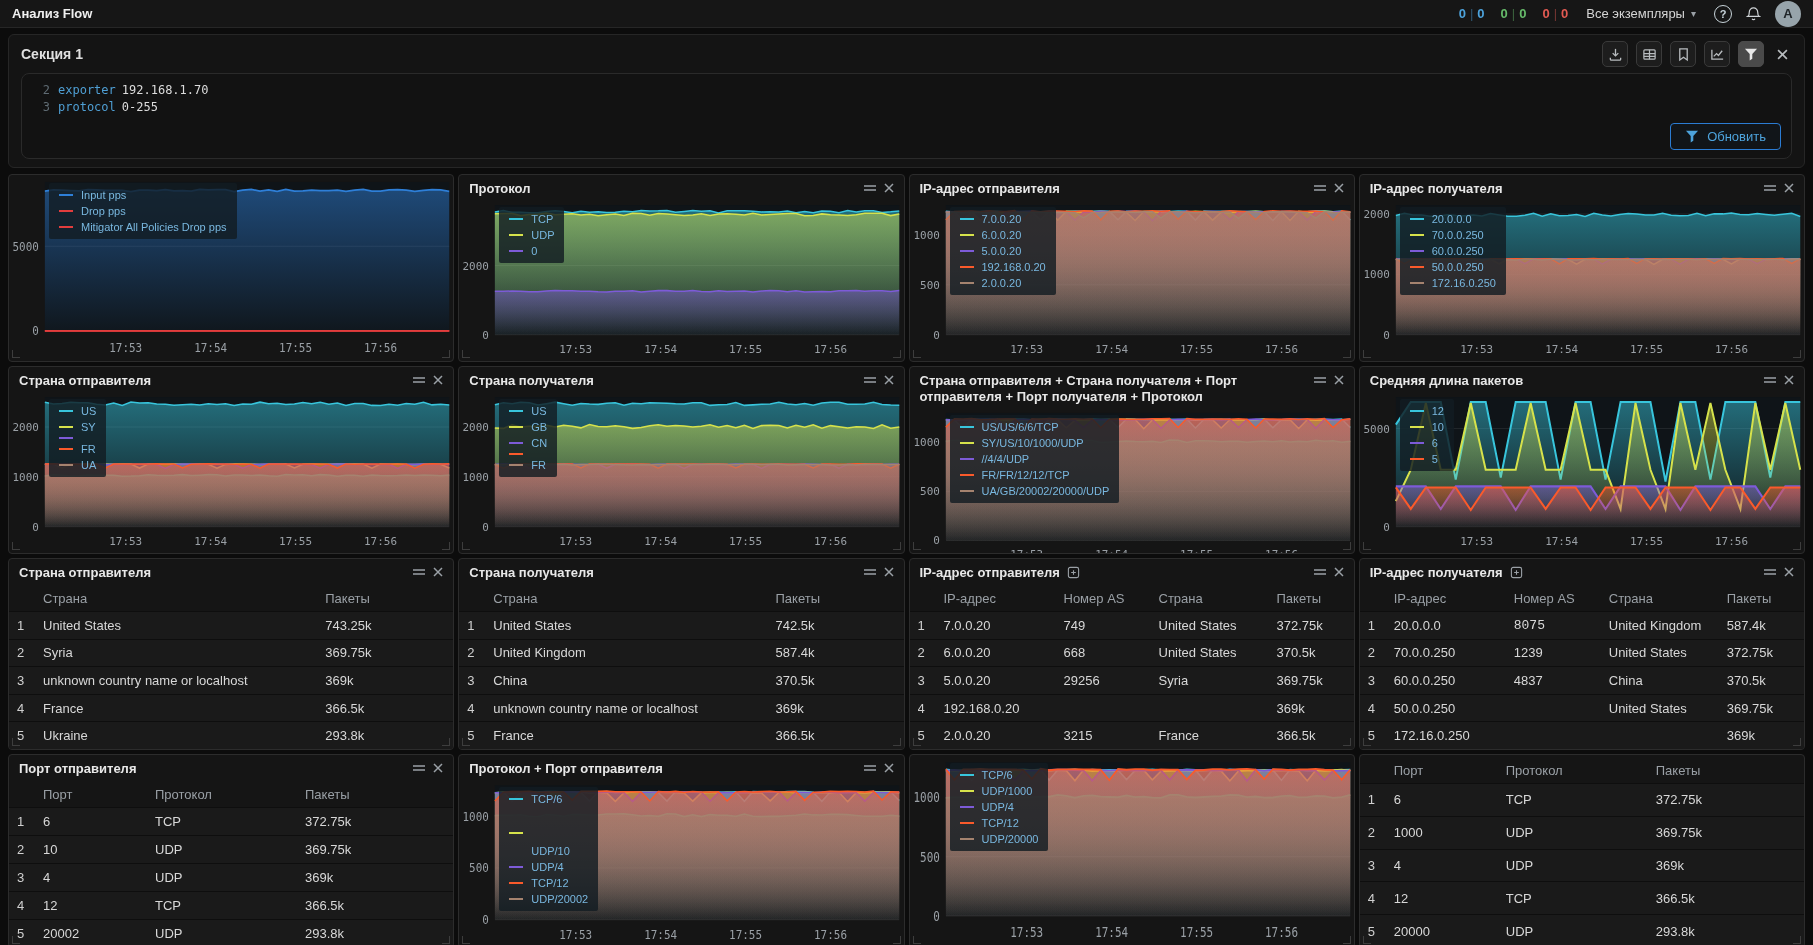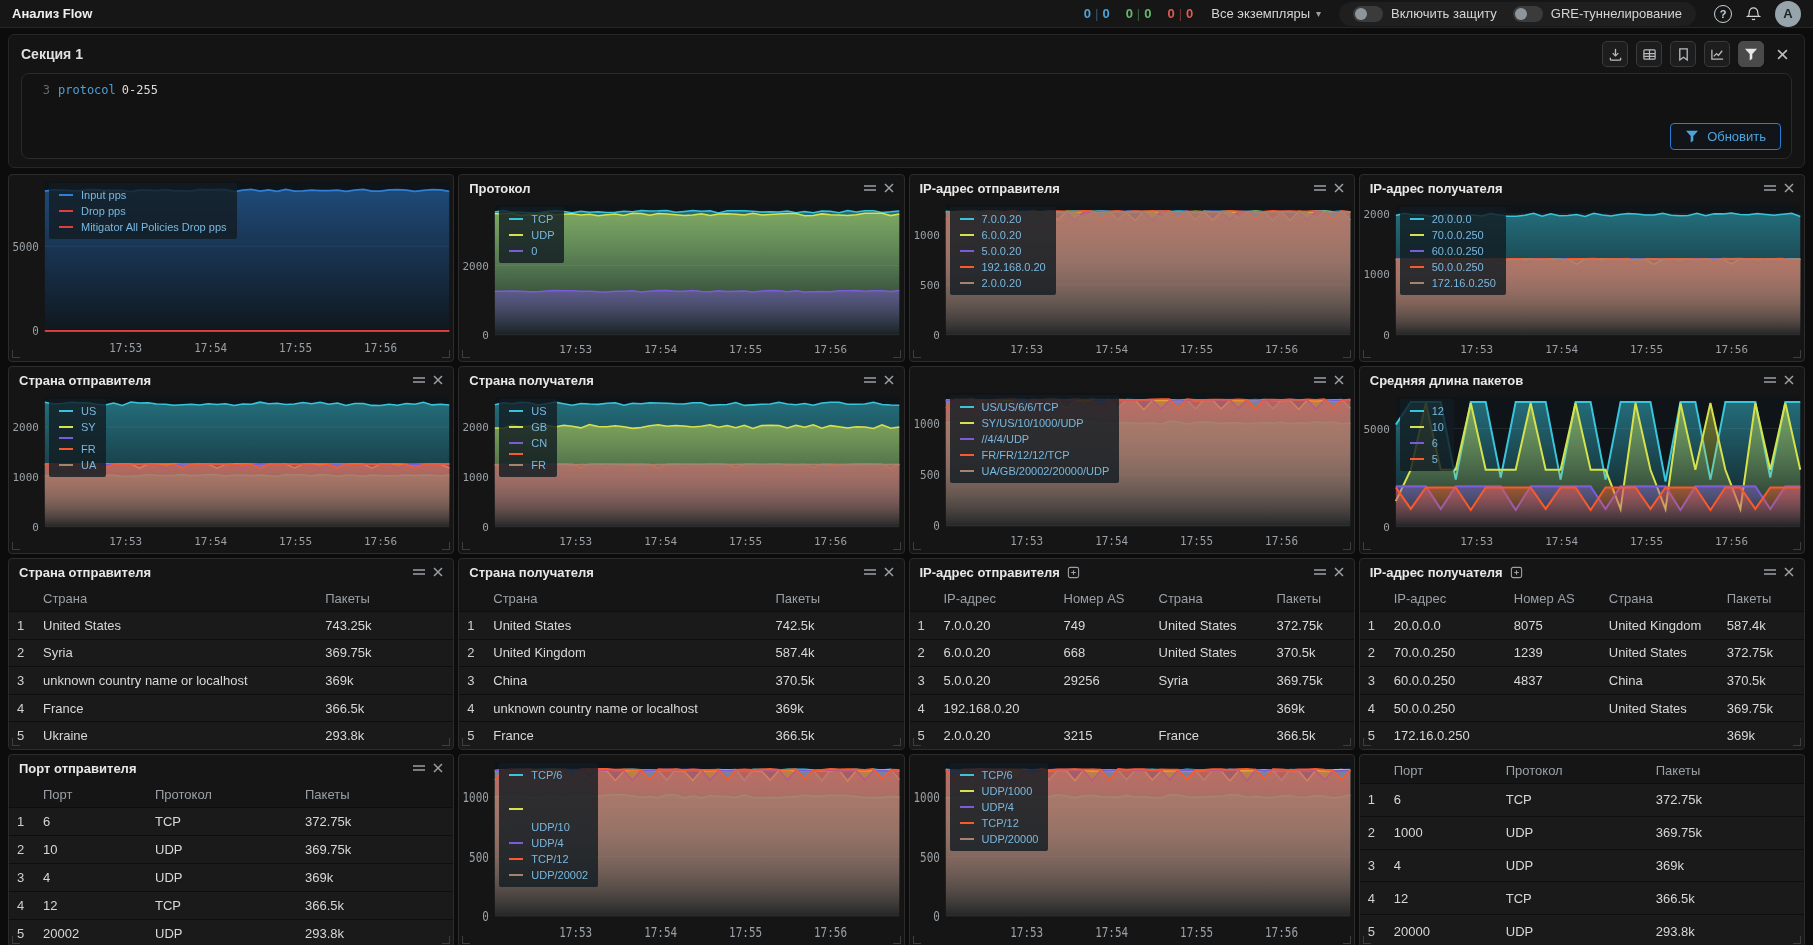--- a/index.html
+++ b/index.html
@@ -101,34 +101,20 @@
         <span class="counter-group">
           <span class="counter-num" style="color: rgb(226, 90, 82);">0</span>
           <span class="counter-sep" style="color: rgb(226, 90, 82);">|</span>
           <span class="counter-num" style="color: rgb(226, 90, 82);">0</span>
         </span>
       </div>
     <div class="instances">
       <span>Все экземпляры</span>
       <span class="caret">▾</span>
     </div>
-    <div class="toggle-pill">
-        <span class="toggle-item">
-          <span class="toggle-track">
-            <span class="toggle-knob"></span>
-          </span>
-          <span class="toggle-label">Включить защиту</span>
-        </span>
-        <span class="toggle-item">
-          <span class="toggle-track">
-            <span class="toggle-knob"></span>
-          </span>
-          <span class="toggle-label">GRE-туннелирование</span>
-        </span>
-      </div>
     <div class="top-icons">
       <div class="help-circle">?</div>
       <div class="bell">
         <svg width="15" height="16" viewBox="0 0 16 17" fill="none" stroke="#cfd3d6" stroke-width="1.3">
           <path d="M8 2a4.5 4.5 0 0 0-4.5 4.5c0 3.5-1.5 4.5-1.5 4.5h12s-1.5-1-1.5-4.5A4.5 4.5 0 0 0 8 2z"></path>
           <path d="M6.5 13.5a1.6 1.6 0 0 0 3 0"></path>
         </svg>
       </div>
       <div class="avatar">A</div>
     </div>
@@ -170,20 +156,21 @@
       </div>
       <div class="tool-btn tool-close">
         <svg width="11" height="11" viewBox="0 0 10 10">
             <path d="M1 1l8 8M9 1l-8 8" stroke="#b8bcbf" stroke-width="1.5"></path>
           </svg>
       </div>
     </div>
   </div>
   <div class="code-box">
     <div>
+        <div class="code-line"><span class="code-num">2</span><span class="code-key">exporter</span><span class="code-val">192.168.1.70</span></div>
         <div class="code-line"><span class="code-num">3</span><span class="code-key">protocol</span><span class="code-val">0-255</span></div>
       </div>
     <div class="refresh-btn">
       <svg width="14" height="13" viewBox="0 0 16 15" fill="#4da3dc">
           <path d="M1 1h14l-5.5 6v5.5l-3 2V7z"></path>
         </svg>
       <span>Обновить</span>
     </div>
   </div>
 </div>
@@ -636,20 +623,21 @@
           </div>
           <div class="legend-row">
             <span class="legend-dash" style="background: rgb(165, 131, 111);"></span>
             <span class="legend-label" style="color: rgb(121, 184, 224);">FR</span>
           </div>
         </div>
       </div>
     </div>
     <div class="panel">
       <div class="panel-header">
+        <div class="panel-title">Страна отправителя + Страна получателя + Порт отправителя + Порт получателя + Протокол</div>
         <div class="ph-spacer"></div>
         <div class="panel-icon">
           <svg width="14" height="10" viewBox="0 0 14 10">
             <path d="M1 3h12M1 7h12" stroke="#9aa0a6" stroke-width="1.6"></path>
           </svg>
         </div>
         <div class="panel-icon">
           <svg width="10" height="10" viewBox="0 0 10 10">
             <path d="M1 1l8 8M9 1l-8 8" stroke="#9aa0a6" stroke-width="1.5"></path>
           </svg>
@@ -985,21 +973,21 @@
         <div class="dtable-row dtable-head">
           <div class="dcell didx"></div>
           <div class="dcell" style="flex: 0 0 120px;">IP-адрес</div>
           <div class="dcell" style="flex: 0 0 95px;">Номер AS</div>
           <div class="dcell" style="flex: 0 0 118px;">Страна</div>
           <div class="dcell" style="flex: 1 1 0%;">Пакеты</div>
         </div>
         <div class="dtable-row">
           <div class="dcell didx">1</div>
           <div class="dcell" style="flex: 0 0 120px;">20.0.0.0</div>
-          <div class="dcell" style="flex: 0 0 95px;">8075</div>
+          <div class="dcell" style="flex: 0 0 95px; font-family: Liberation Mono, monospace;">8075</div>
           <div class="dcell" style="flex: 0 0 118px;">United Kingdom</div>
           <div class="dcell" style="flex: 1 1 0%;">587.4k</div>
         </div>
         <div class="dtable-row">
           <div class="dcell didx">2</div>
           <div class="dcell" style="flex: 0 0 120px;">70.0.0.250</div>
           <div class="dcell" style="flex: 0 0 95px;">1239</div>
           <div class="dcell" style="flex: 0 0 118px;">United States</div>
           <div class="dcell" style="flex: 1 1 0%;">372.75k</div>
         </div>
@@ -1074,20 +1062,34 @@
         </div>
         <div class="dtable-row">
           <div class="dcell didx">5</div>
           <div class="dcell" style="flex: 0 0 112px;">20002</div>
           <div class="dcell" style="flex: 0 0 150px;">UDP</div>
           <div class="dcell" style="flex: 1 1 0%;">293.8k</div>
         </div>
       </div>
     </div>
     <div class="panel">
+      <div class="panel-header">
+        <div class="panel-title">Протокол + Порт отправителя</div>
+        <div class="ph-spacer"></div>
+        <div class="panel-icon">
+          <svg width="14" height="10" viewBox="0 0 14 10">
+            <path d="M1 3h12M1 7h12" stroke="#9aa0a6" stroke-width="1.6"></path>
+          </svg>
+        </div>
+        <div class="panel-icon">
+          <svg width="10" height="10" viewBox="0 0 10 10">
+            <path d="M1 1l8 8M9 1l-8 8" stroke="#9aa0a6" stroke-width="1.5"></path>
+          </svg>
+        </div>
+      </div>
       <div class="chart-wrap">
         <svg viewBox="0 0 446 160" preserveAspectRatio="none" class="chart-svg">
           <defs>
             <linearGradient id="grad13_0" x1="0" y1="0" x2="0" y2="1">
               <stop offset="0" stop-color="#38c5dc" stop-opacity="0.5"></stop>
               <stop offset="1" stop-color="#38c5dc" stop-opacity="0.03"></stop>
             </linearGradient>
             <linearGradient id="grad13_1" x1="0" y1="0" x2="0" y2="1">
               <stop offset="0" stop-color="#d6e24b" stop-opacity="0.5"></stop>
               <stop offset="1" stop-color="#d6e24b" stop-opacity="0.03"></stop>

